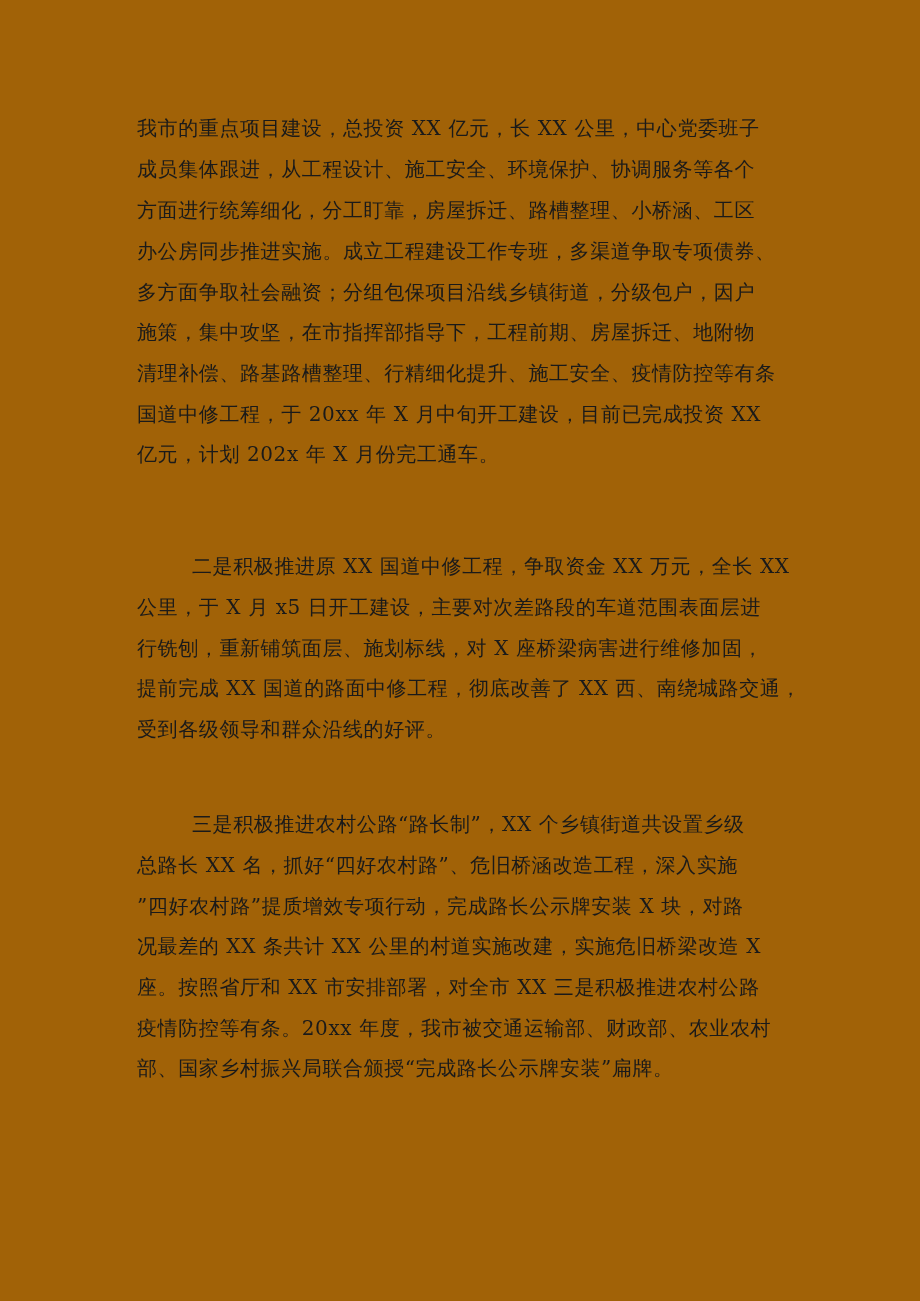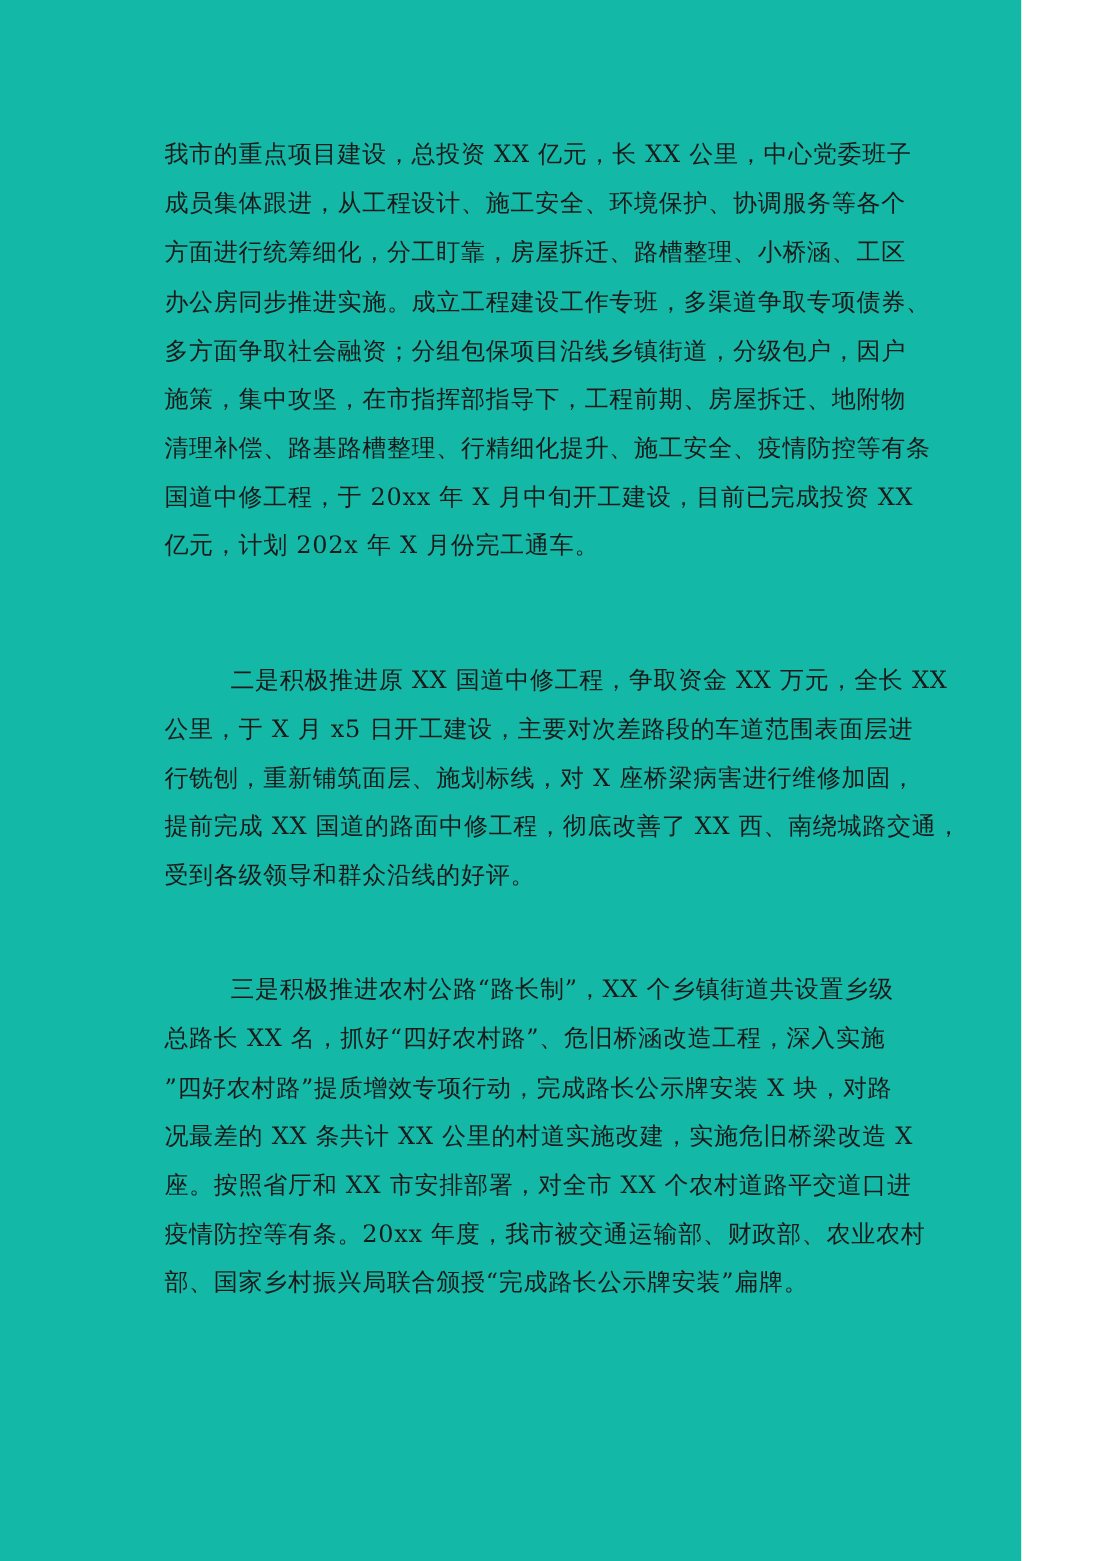--- a/index.html
+++ b/index.html
@@ -1,17 +1,17 @@
 <!DOCTYPE html>
 <html><head>
 <meta charset="utf-8">
 <style>
   html, body { margin: 0; padding: 0; background: #ffffff; }
   body { width: 920px; height: 1301px; position: relative; overflow: hidden; }
-  .page { position: absolute; left: 0; top: 0; width: 851px; height: 1301px; background: #14b8a6; }
+  .page { position: absolute; left: 0; top: 0; width: 920px; height: 1301px; background: #a16207; }
   .line {
     position: absolute;
     left: 137px;
     width: 660px;
     height: 28px;
     font-family: "DejaVu Serif", "Liberation Serif", serif;
     font-size: 20px;
     line-height: 28px;
     color: #1a1a1a;
     white-space: nowrap;
@@ -42,18 +42,18 @@
     <div class="line" style="top:634px">行铣刨，重新铺筑面层、施划标线，对 X 座桥梁病害进行维修加固，</div>
     <div class="line" style="top:674px">提前完成 XX 国道的路面中修工程，彻底改善了 XX 西、南绕城路交通，</div>
     <div class="line" style="top:715px">受到各级领导和群众沿线的好评。</div>
   </div>
 
   <div>
     <div class="line indent" style="top:810px">三是积极推进农村公路“路长制”，XX 个乡镇街道共设置乡级</div>
     <div class="line" style="top:851px">总路长 XX 名，抓好“四好农村路”、危旧桥涵改造工程，深入实施</div>
     <div class="line" style="top:892px">”四好农村路”提质增效专项行动，完成路长公示牌安装 X 块，对路</div>
     <div class="line" style="top:932px">况最差的 XX 条共计 XX 公里的村道实施改建，实施危旧桥梁改造 X</div>
-    <div class="line" style="top:973px">座。按照省厅和 XX 市安排部署，对全市 XX 个农村道路平交道口进</div>
+    <div class="line" style="top:973px">座。按照省厅和 XX 市安排部署，对全市 XX 三是积极推进农村公路</div>
     <div class="line" style="top:1014px">疫情防控等有条。20xx 年度，我市被交通运输部、财政部、农业农村</div>
     <div class="line" style="top:1054px">部、国家乡村振兴局联合颁授“完成路长公示牌安装”扁牌。</div>
   </div>
 
 </div>
 
 </body></html>

